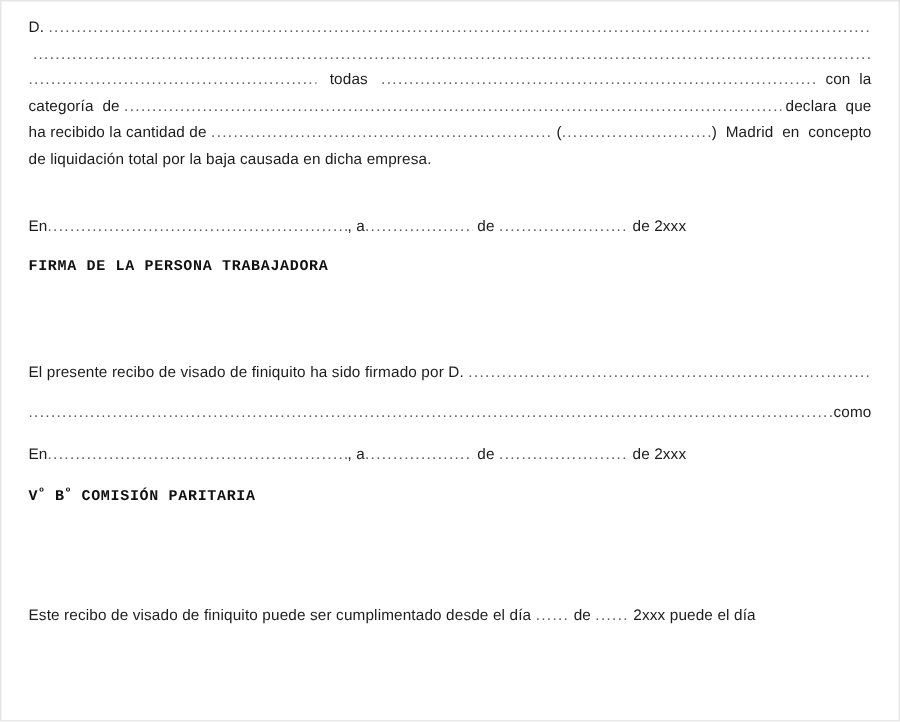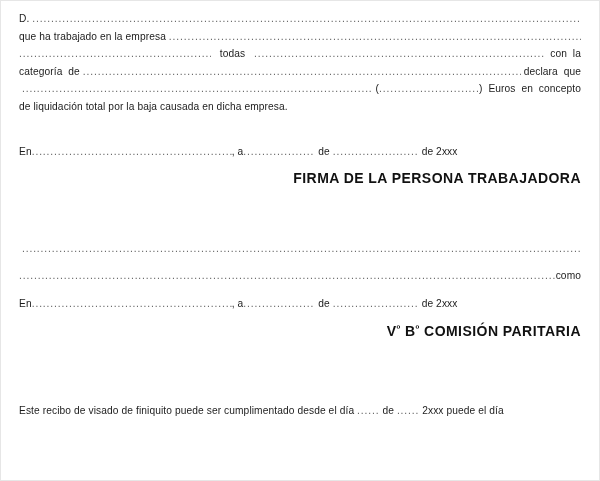--- a/index.html
+++ b/index.html
@@ -57,25 +57,26 @@
   .row .dots::before {
     content: "......................................................................................................................................................................................................................................................";
   }
   .row .dots.w-sm  { flex: 0 0 72px; }
   .row .dots.w-md  { flex: 0 0 86px; }
   .row .dots.w-amt { flex: 0 0 100px; }
   .row .sp { flex: 0 0 auto; white-space: pre; }
   .row .gap-l { flex: 1 1 auto; }
 
   .heading {
-    text-align: right;
+    text-align: left;
     font-weight: bold;
-    font-size: 14px;
+    font-size: 10px;
     letter-spacing: 0.45px;
     color: #111111;
+    font-family: Liberation Mono, monospace;
   }
 
   .spacer-1 { height: 10px; }
   .spacer-2 { height: 17px; }
   .spacer-4 { height: 52px; }
   .spacer-5 { height: 62px; }
 
   .sec { margin: 0; padding: 0; }
   sup.ord {
     font-size: 0.72em;
@@ -92,21 +93,20 @@
 
     <div class="sec">
 
       <div class="row">
         <span class="txt">D.</span>
         <span class="sp">&nbsp;</span>
         <span class="dots"></span>
       </div>
 
       <div class="row">
-        <span class="txt">que ha trabajado en la empresa</span>
         <span class="sp">&nbsp;</span>
         <span class="dots"></span>
       </div>
 
 
       <div class="row">
         <span class="dots" style="flex:0 0 192px;"></span>
         <span class="sp">&nbsp;&nbsp;&nbsp;</span>
         <span class="txt">todas</span>
         <span class="sp">&nbsp;&nbsp;&nbsp;</span>
@@ -117,26 +117,27 @@
 
       <div class="row">
         <span class="txt">categoría  de</span>
         <span class="sp">&nbsp;</span>
         <span class="dots"></span>
         <span class="sp">&nbsp;</span>
         <span class="txt">declara  que</span>
       </div>
 
       <div class="row">
+        <span class="txt">ha recibido la cantidad de</span>
         <span class="sp">&nbsp;</span>
         <span class="dots"></span>
         <span class="sp">&nbsp;</span>
         <span class="txt">(</span>
         <span class="dots w-amt"></span>
-        <span class="txt">)  Euros  en  concepto</span>
+        <span class="txt">)  Madrid  en  concepto</span>
       </div>
 
       <div class="para-line">de liquidación total por la baja causada en dicha empresa.</div>
 
       <div class="spacer-2"></div>
 
 
       <div class="spacer-1"></div>
 
       <div class="row">
@@ -153,20 +154,21 @@
       <div class="spacer-1"></div>
 
       <div class="heading">FIRMA DE LA PERSONA TRABAJADORA</div>
     </div>
 
     <div class="spacer-4"></div>
 
     <div class="sec">
 
       <div class="row">
+        <span class="txt">El presente recibo de visado de finiquito ha sido firmado por D.</span>
         <span class="sp">&nbsp;</span>
         <span class="dots"></span>
       </div>
 
       <div class="spacer-1"></div>
 
       <div class="row">
         <span class="dots"></span>
         <span class="txt">como</span>
       </div>

